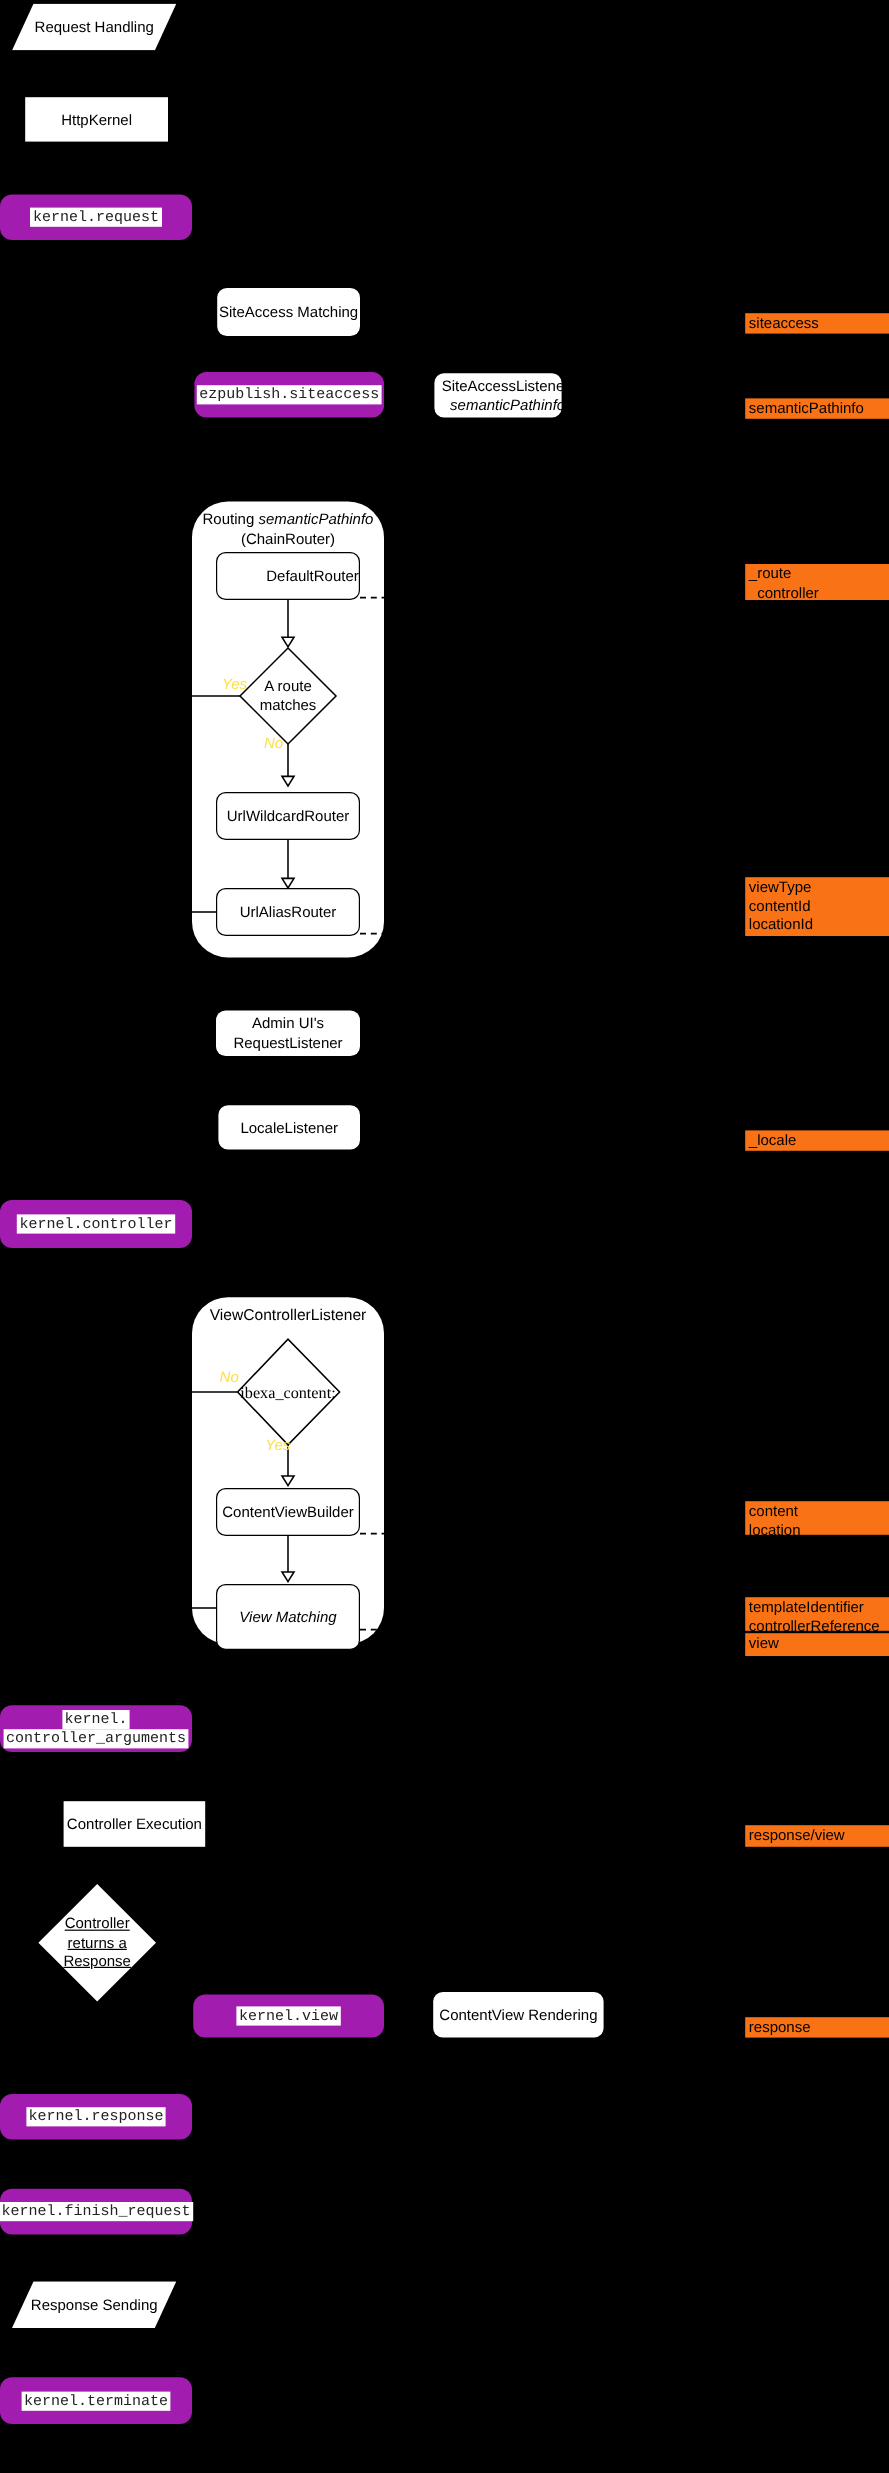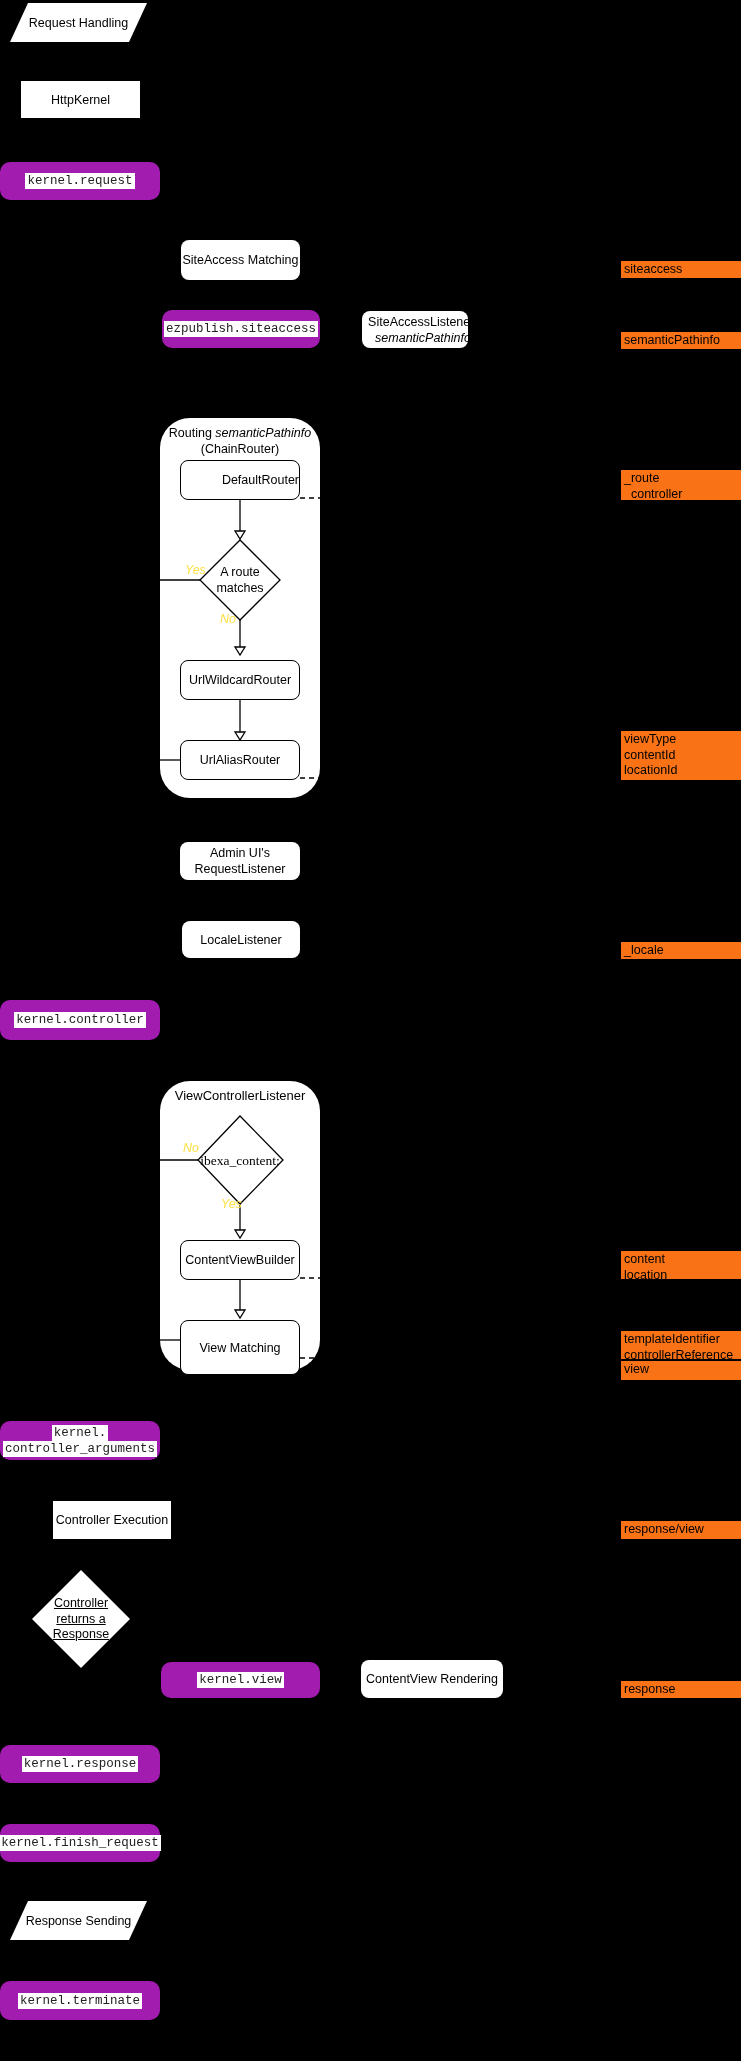--- a/index.html
+++ b/index.html
@@ -109,21 +109,21 @@
   <div class="abs serif" style="left:190px;top:1153px;width:100px;text-align:center;z-index:3;">ibexa_content:</div>
   <div class="lbl" style="left:221px;top:1198px;z-index:3;">Yes</div>
 
   <div class="abs node rounded bordered" style="left:180px;top:1240px;width:120px;height:40px;">
     <span>ContentViewBuilder</span>
   </div>
 
   <div class="abs bar" style="left:621px;top:1251px;width:120px;height:28px;">content
 location</div>
 
-  <div class="abs node rounded bordered" style="left:180px;top:1320px;width:120px;height:55px;">
+  <div class="abs node rounded bordered" style="left:180px;top:1320px;width:120px;height:55px;font-style:italic;">
     <span>View Matching</span>
   </div>
 
   <div class="abs bar" style="left:621px;top:1331px;width:120px;height:28px;">templateIdentifier
 controllerReference</div>
   <div class="abs bar" style="left:621px;top:1361px;width:120px;height:19px;">view</div>
 
   <div class="abs event" style="left:0px;top:1421px;width:160px;height:39px;">
     <span class="mono-line">kernel.</span>
     <span class="mono-line">controller_arguments</span>

